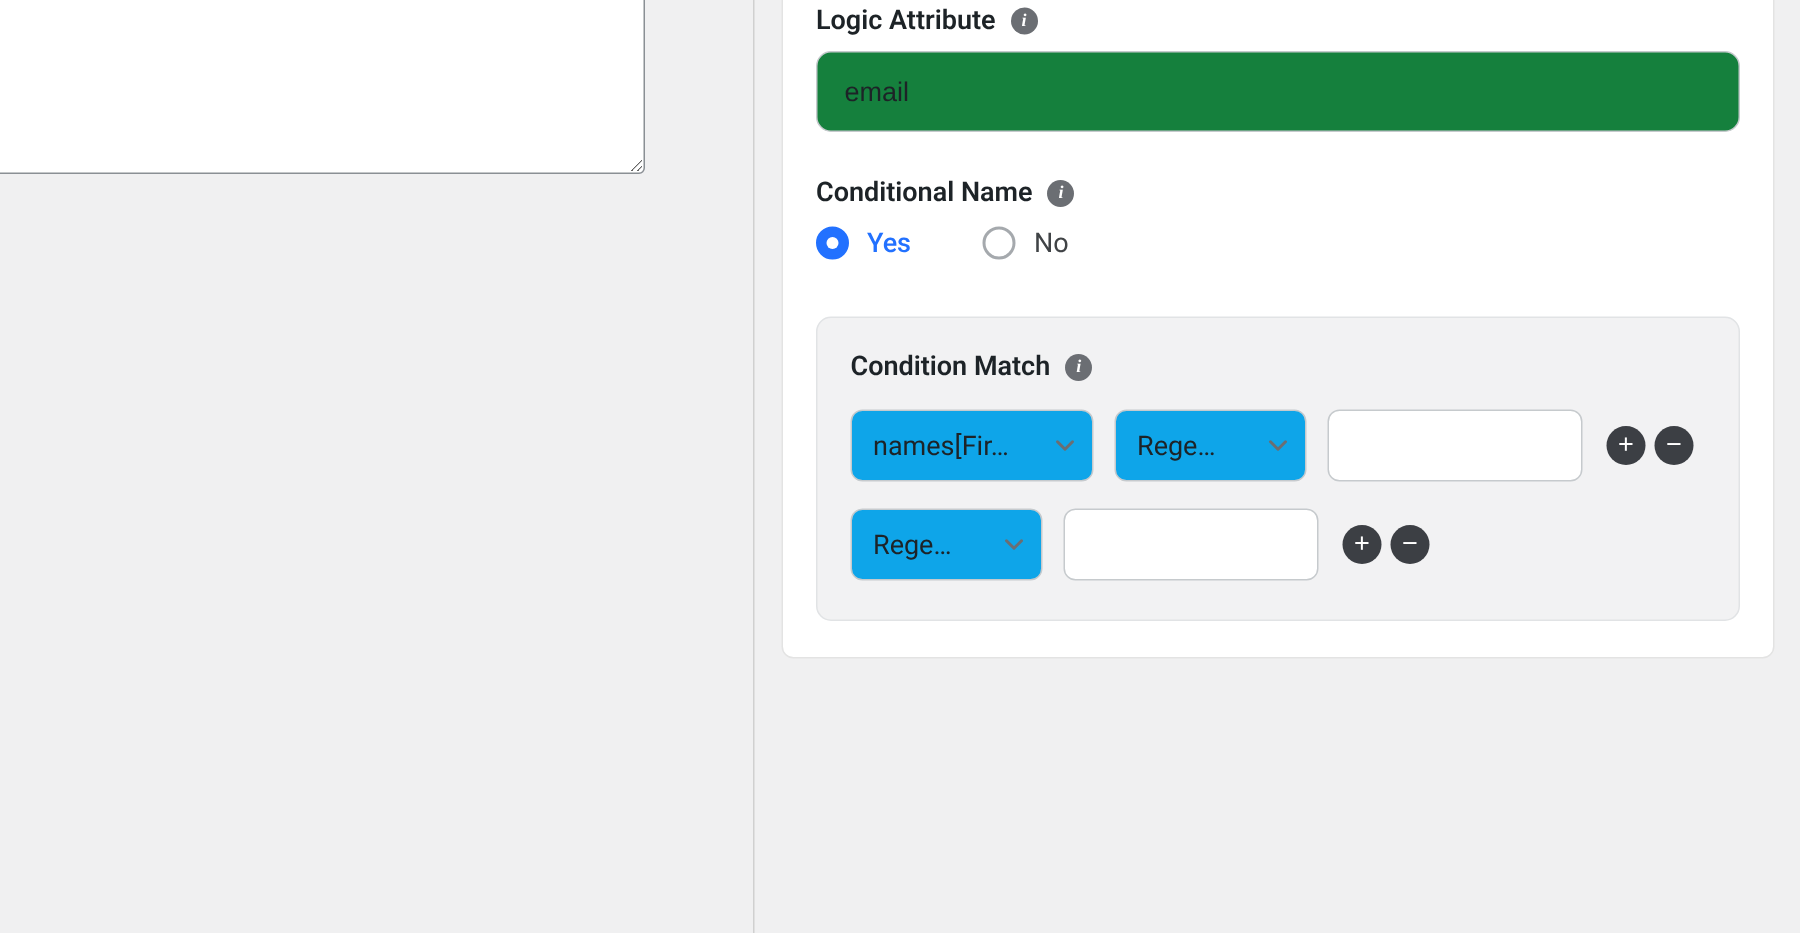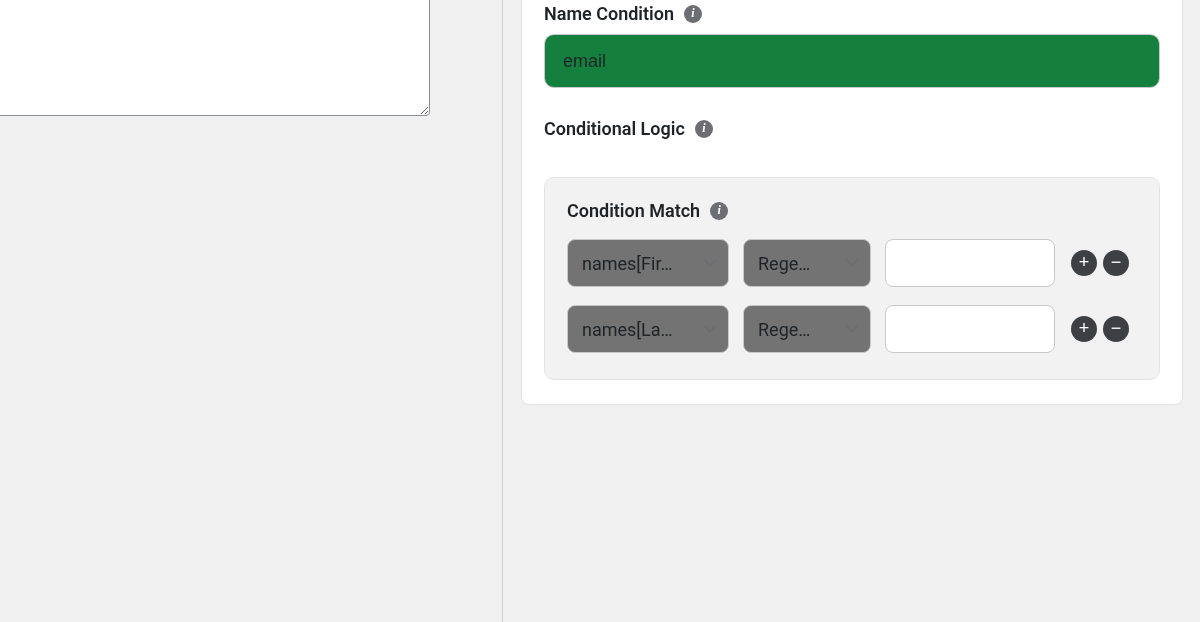--- a/index.html
+++ b/index.html
@@ -145,21 +145,21 @@
       display: flex;
       align-items: center;
       gap: 14px;
       margin-top: 18px;
     }
     .rule-row:first-of-type { margin-top: 24px; }
 
     .select-box {
       position: relative;
       height: 48px;
-      background: #737373;
+      background: #0ea5e9;
       border: 1px solid #c6cacd;
       border-radius: 8px;
       display: flex;
       align-items: center;
       padding: 0 36px 0 14px;
       font-size: 18px;
       color: #1d2327;
       white-space: nowrap;
       overflow: hidden;
       text-overflow: ellipsis;
@@ -217,30 +217,42 @@
 
 <div class="left-textarea-wrap">
   <textarea class="left-textarea" placeholder="" style=""></textarea>
 </div>
 
 <div class="right-area">
   <div class="right-inner">
 
     <div class="field-group">
       <div class="label-row">
-        <span class="label-text">Name Condition</span>
+        <span class="label-text">Logic Attribute</span>
         <span class="info-badge">i</span>
       </div>
       <input class="text-input" value="email" style="">
     </div>
 
     <div class="section-gap">
       <div class="label-row">
-        <span class="label-text">Conditional Logic</span>
+        <span class="label-text">Conditional Name</span>
         <span class="info-badge">i</span>
+      </div>
+      <div class="radio-row">
+        <div class="radio-item">
+          <span class="radio-circle selected">
+              <span class="radio-dot-inner"></span>
+            </span>
+          <span class="radio-label selected">Yes</span>
+        </div>
+        <div class="radio-item">
+          <span class="radio-circle"></span>
+          <span class="radio-label">No</span>
+        </div>
       </div>
     </div>
 
     <div class="condition-panel">
       <div class="label-row">
         <span class="label-text">Condition Match</span>
         <span class="info-badge">i</span>
       </div>
 
       <div class="rule-row">
@@ -265,28 +277,20 @@
           <button class="round-btn">
               <span class="glyph">+</span>
             </button>
           <button class="round-btn">
               <span class="glyph">−</span>
             </button>
         </div>
       </div>
 
       <div class="rule-row">
-        <div class="select-box field">
-          <span class="select-text">names[La…</span>
-          <span class="chevron">
-            <svg width="16" height="16" viewBox="0 0 16 16">
-                <path d="M3 5.5l5 5 5-5" fill="none" stroke="#6b6e73" stroke-width="2" stroke-linecap="round" stroke-linejoin="round"></path>
-              </svg>
-          </span>
-        </div>
         <div class="select-box op">
           <span class="select-text">Rege…</span>
           <span class="chevron">
             <svg width="16" height="16" viewBox="0 0 16 16">
                 <path d="M3 5.5l5 5 5-5" fill="none" stroke="#6b6e73" stroke-width="2" stroke-linecap="round" stroke-linejoin="round"></path>
               </svg>
           </span>
         </div>
         <input class="value-input" value="" style="">
         <div class="btn-pair">

